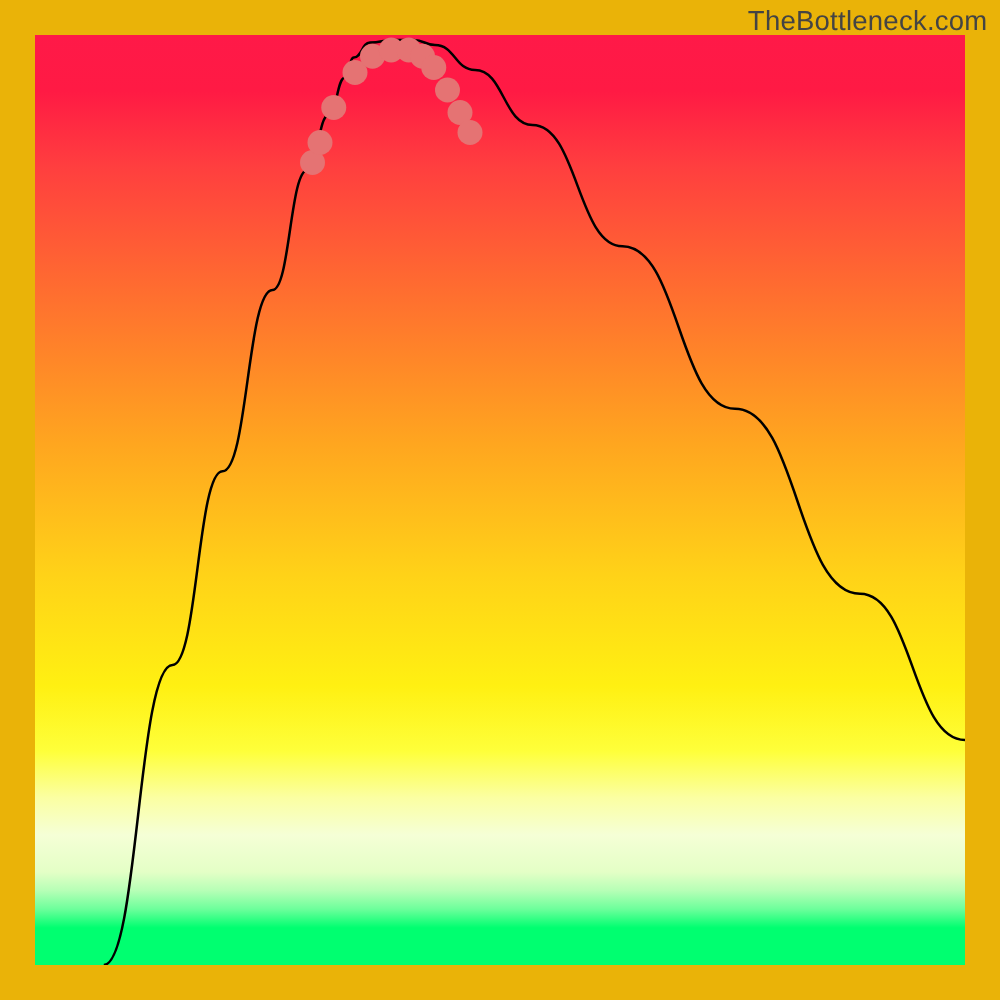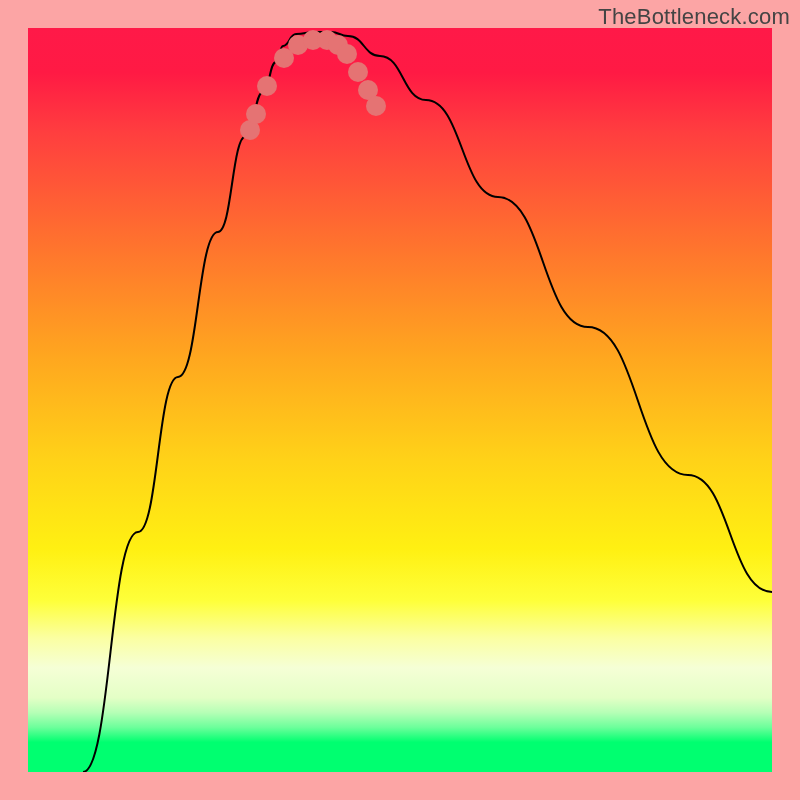--- a/index.html
+++ b/index.html
@@ -7,21 +7,21 @@
     padding: 0;
     width: 800px;
     height: 800px;
     overflow: hidden;
     font-family: Arial, Helvetica, sans-serif;
   }
   .frame {
     position: relative;
     width: 800px;
     height: 800px;
-    background: #fca5a5;
+    background: #eab308;
   }
   .plot-area {
     position: absolute;
     left: 28px;
     top: 28px;
     width: 744px;
     height: 744px;
     background: linear-gradient(
       to bottom,
       #ff1948 0%,

